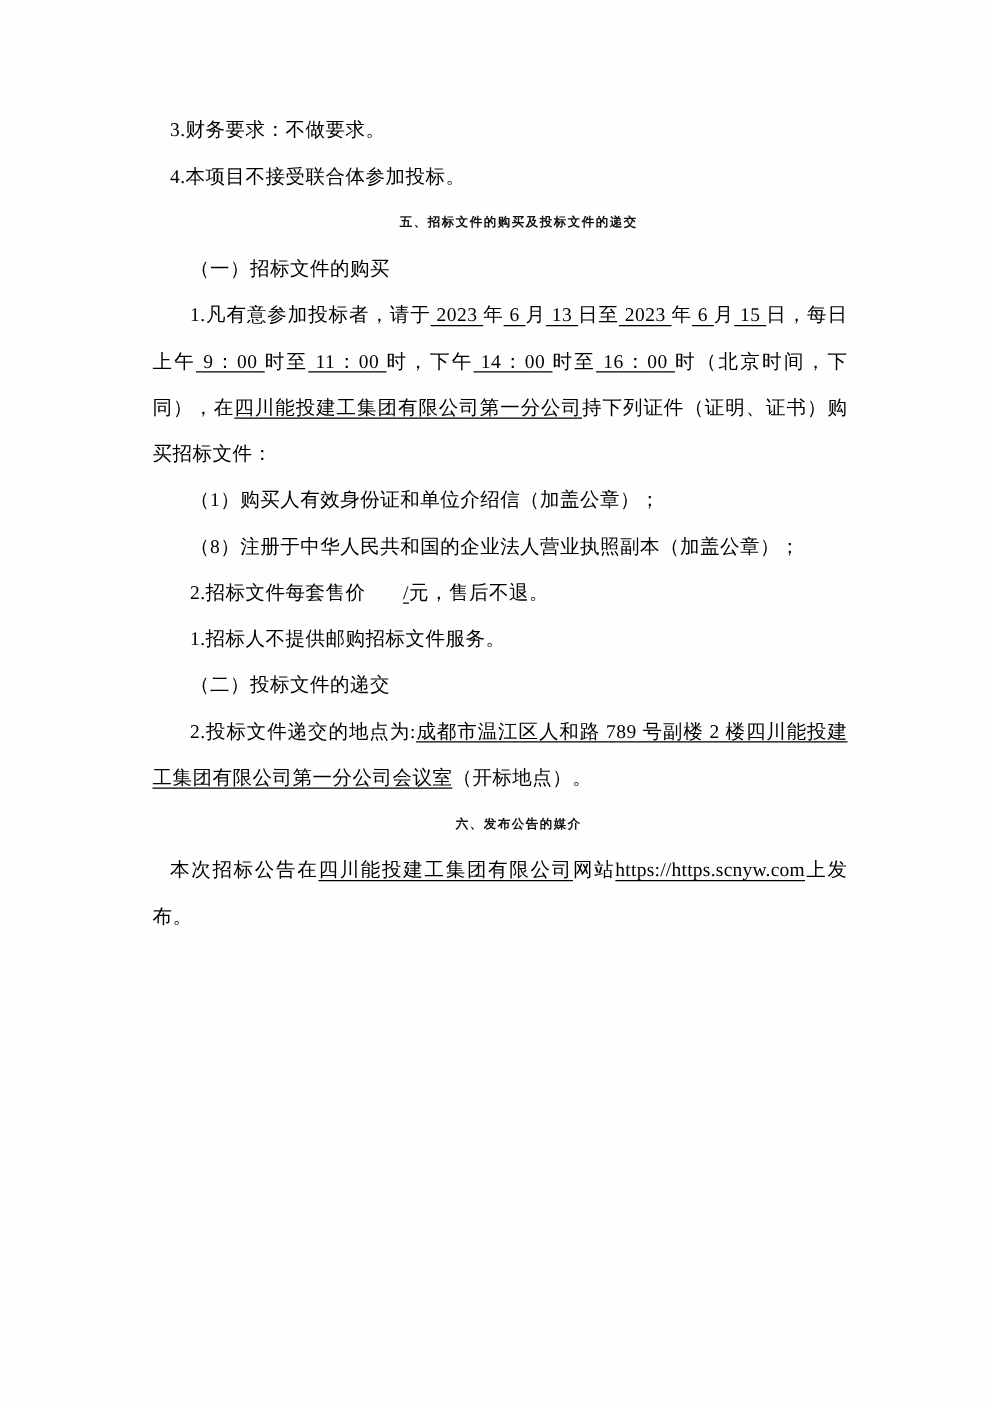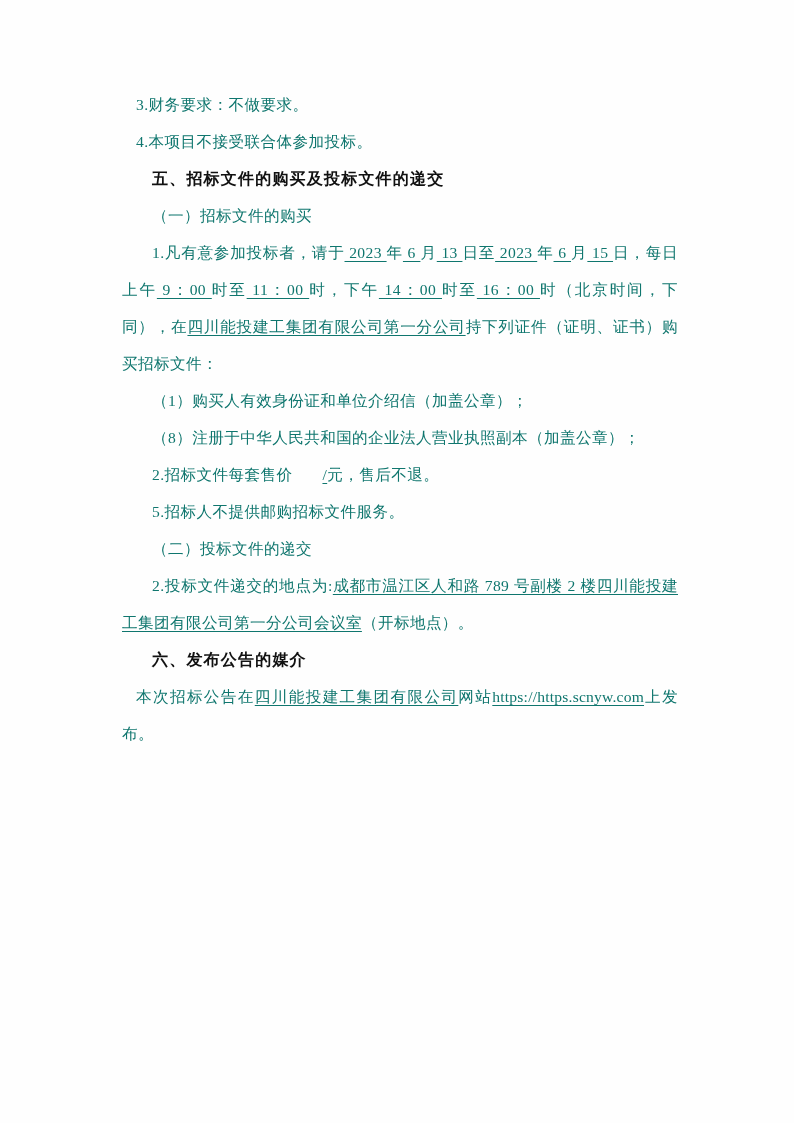--- a/index.html
+++ b/index.html
@@ -27,32 +27,33 @@
     left: 122px;
     top: 86px;
     width: 556px;
   }
   .para {
     font-size: 15.6px;
     line-height: 37px;
     letter-spacing: 0.4px;
     margin: 0;
     text-align: justify;
-    color: #0f766e;
+    color: #000000;
   }
   .ind1 { text-indent: 14px; }
   .ind2 { text-indent: 30px; }
   .heading {
-    font-size: 16px;
+    font-size: 10px;
     line-height: 37px;
     font-weight: bold;
     text-indent: 30px;
     margin: 0;
     letter-spacing: 1.2px;
     color: #111;
+    text-align: center;
   }
   .u {
     text-decoration: underline;
     text-underline-offset: 3px;
   }
   .blank {
     display: inline-block;
     min-width: 26px;
     text-decoration: underline;
     text-underline-offset: 3px;
@@ -70,19 +71,19 @@
 <div class="page">
   <div class="content">
       <p class="para ind1"><span>3.财务要求：不做要求。</span></p>
       <p class="para ind1"><span>4.本项目不接受联合体参加投标。</span></p>
       <h2 class="heading"><span>五、招标文件的购买及投标文件的递交</span></h2>
       <p class="para ind2"><span>（一）招标文件的购买</span></p>
       <p class="para ind2"><span>1.凡有意参加投标者，请于</span><span class="u"> 2023 </span><span>年</span><span class="u"> 6 </span><span>月</span><span class="u"> 13 </span><span>日至</span><span class="u"> 2023 </span><span>年</span><span class="u"> 6 </span><span>月</span><span class="u"> 15 </span><span>日，每日上午</span><span class="u"> 9：00 </span><span>时至</span><span class="u"> 11：00 </span><span>时，下午</span><span class="u"> 14：00 </span><span>时至</span><span class="u"> 16：00 </span><span>时（北京时间，下同），在</span><span class="u">四川能投建工集团有限公司第一分公司</span><span>持下列证件（证明、证书）购买招标文件：</span></p>
       <p class="para ind2"><span>（1）购买人有效身份证和单位介绍信（加盖公章）；</span></p>
       <p class="para ind2"><span>（8）注册于中华人民共和国的企业法人营业执照副本（加盖公章）；</span></p>
       <p class="para ind2"><span>2.招标文件每套售价</span><span class="blank">  /  </span><span>元，售后不退。</span></p>
-      <p class="para ind2"><span>5.招标人不提供邮购招标文件服务。</span></p>
+      <p class="para ind2"><span>1.招标人不提供邮购招标文件服务。</span></p>
       <p class="para ind2"><span>（二）投标文件的递交</span></p>
       <p class="para ind2"><span>2.投标文件递交的地点为:</span><span class="u">成都市温江区人和路 789 号副楼 2 楼四川能投建工集团有限公司第一分公司会议室</span><span>（开标地点）。</span></p>
       <h2 class="heading"><span>六、发布公告的媒介</span></h2>
       <p class="para ind1"><span>本次招标公告在</span><span class="u">四川能投建工集团有限公司</span><span>网站</span><span class="link">https://https.scnyw.com</span><span>上发布。</span></p>
     </div>
 </div>
 
 </body></html>

